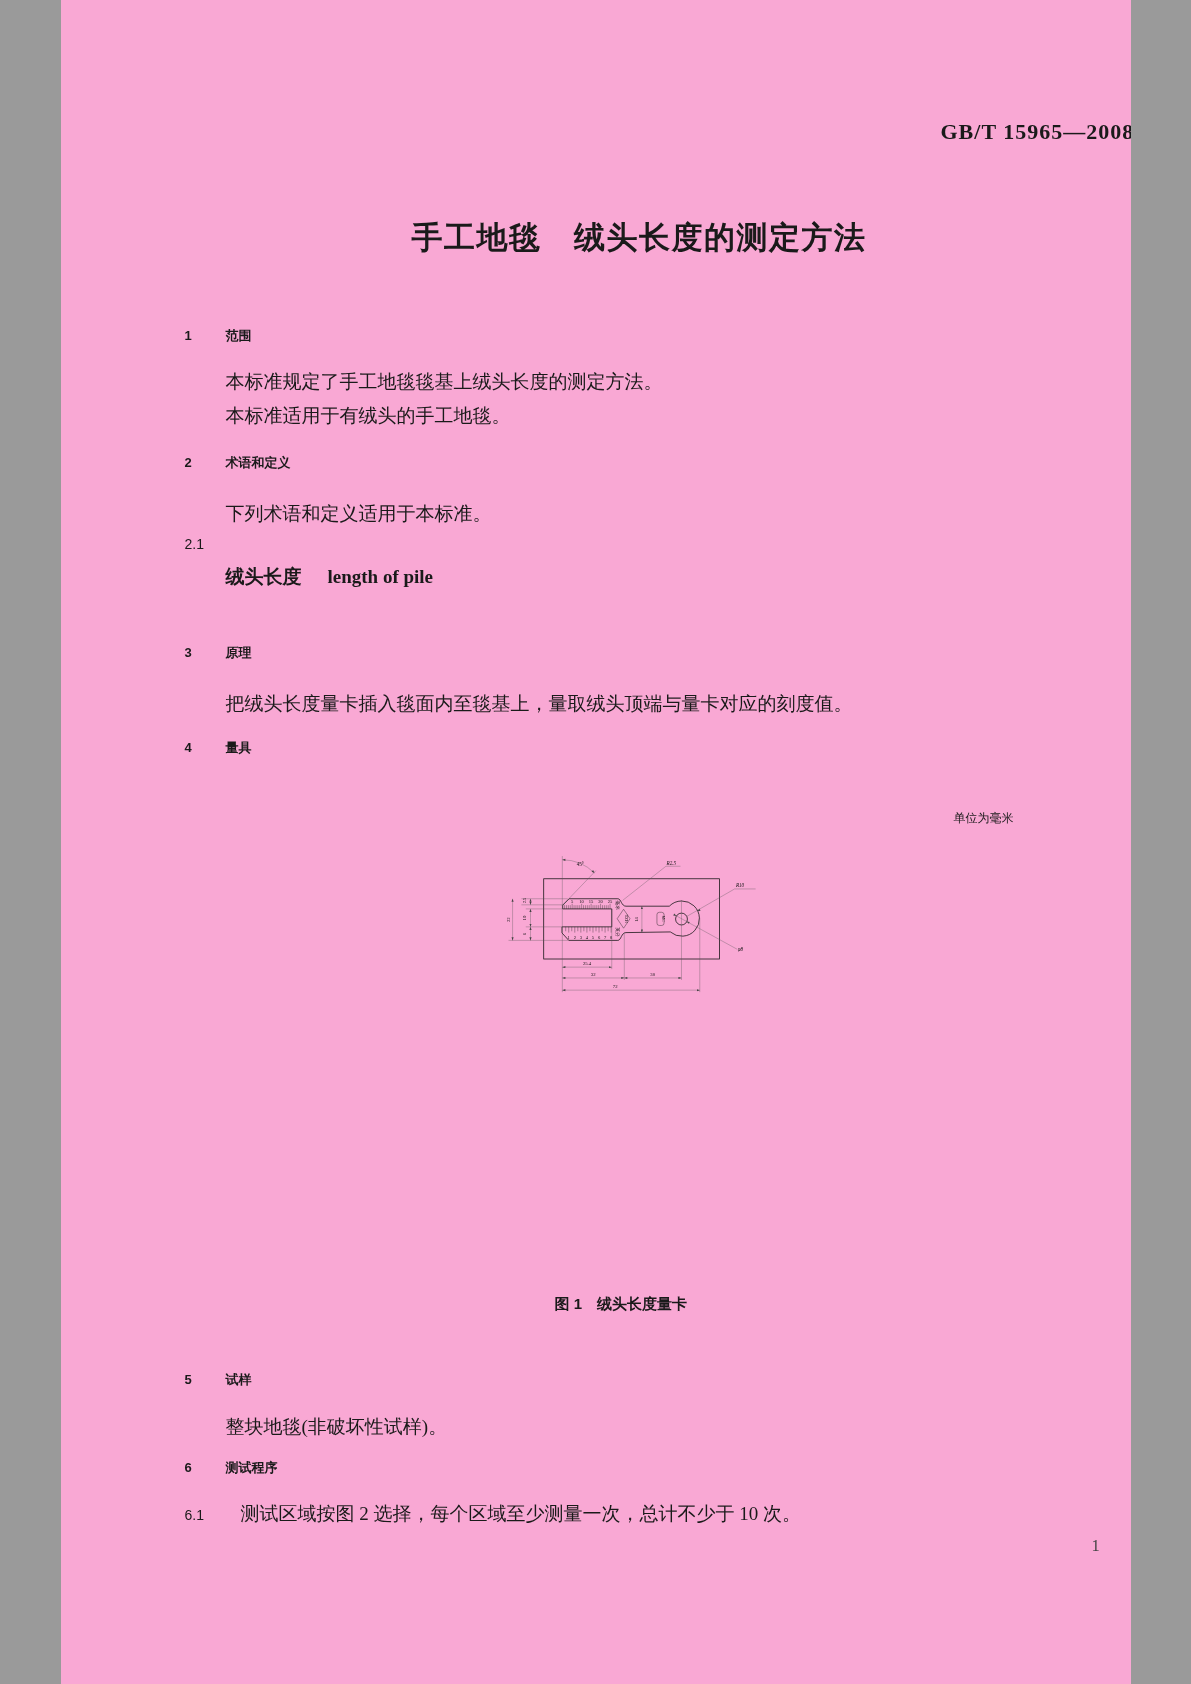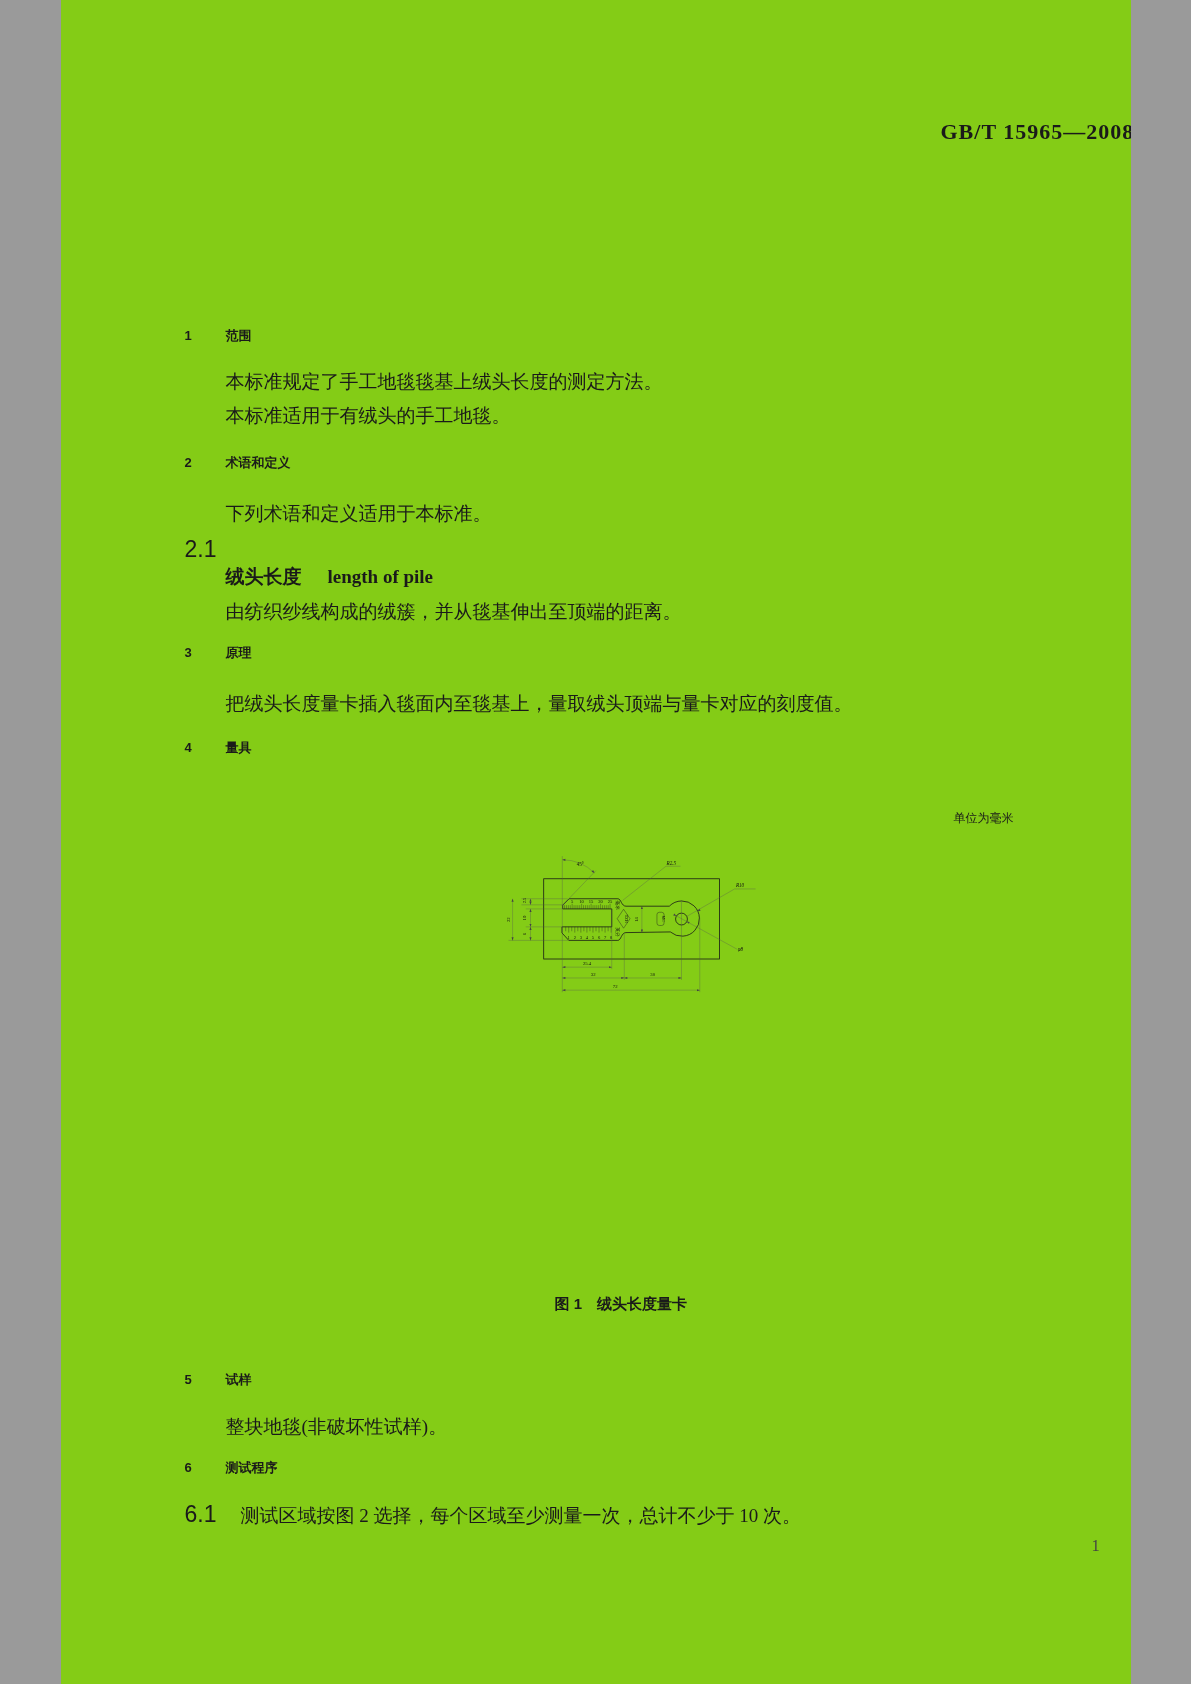--- a/index.html
+++ b/index.html
@@ -1,59 +1,59 @@
 <!DOCTYPE html>
 <html><head>
 <meta charset="utf-8">
 <style>
   html,body{margin:0;padding:0;background:#9a9a9a;}
-  #page{position:relative;width:1070px;height:1684px;background:#84cc16;margin:0 auto;
+  #page{position:relative;width:1070px;height:1684px;background:#f9a8d4;margin:0 auto;
         font-family:"Liberation Serif","DejaVu Serif",serif;color:#1a1a1a;overflow:hidden;}
   .abs{position:absolute;white-space:nowrap;}
   .code{font-size:22px;font-weight:bold;letter-spacing:1px;}
   .doc-title{font-size:31px;font-weight:bold;letter-spacing:1.5px;
              font-family:"Liberation Sans","DejaVu Sans",sans-serif;}
   .sec{font-family:Liberation Sans, sans-serif;font-weight:bold;font-size:13px;}
   .sec .secnum{display:inline-block;min-width:41px;}
   .body-t{font-size:19px;}
-  .subnum{font-family:"Liberation Sans","DejaVu Sans",sans-serif;font-size:23px;}
+  .subnum{font-family:"Liberation Sans","DejaVu Sans",sans-serif;font-size:14px;}
   .term-cn{font-family:"Liberation Sans","DejaVu Sans",sans-serif;font-weight:bold;font-size:19px;}
   .term-en{font-weight:bold;font-size:19px;margin-left:26px;}
   .unit-note{font-size:12px;}
   .caption{font-family:"Liberation Sans","DejaVu Sans",sans-serif;font-weight:bold;font-size:15px;}
   .pagenum{font-size:16.5px;color:#444;}
   svg text{fill:#111;font-family:"Liberation Serif","DejaVu Serif",serif;}
   svg .cjk{font-family:"Liberation Sans","DejaVu Sans",sans-serif;}
   .thick{stroke:#161616;stroke-width:2.3;fill:none;}
   .thin{stroke:#555;stroke-width:1;fill:none;}
   .dim{stroke:#555;stroke-width:1;fill:none;}
 </style>
 </head>
 <body>
 
 <div id="page">
 
   <div class="abs code" style="left:880px;top:119px;">GB/T 15965—2008</div>
 
+  <div class="abs doc-title" style="left:351px;top:217px;">手工地毯　绒头长度的测定方法</div>
 
   <div class="abs sec" style="left:124px;top:327px;">
     <span class="secnum">1</span><span>范围</span>
   </div>
   <div class="abs body-t" style="left:165px;top:369px;">本标准规定了手工地毯毯基上绒头长度的测定方法。</div>
   <div class="abs body-t" style="left:165px;top:403px;">本标准适用于有绒头的手工地毯。</div>
 
   <div class="abs sec" style="left:124px;top:454px;">
     <span class="secnum">2</span><span>术语和定义</span>
   </div>
   <div class="abs body-t" style="left:165px;top:501px;">下列术语和定义适用于本标准。</div>
   <div class="abs subnum" style="left:124px;top:536px;">2.1</div>
   <div class="abs" style="left:165px;top:564px;">
     <span class="term-cn">绒头长度</span><span class="term-en">length of pile</span>
   </div>
-  <div class="abs body-t" style="left:165px;top:599px;">由纺织纱线构成的绒簇，并从毯基伸出至顶端的距离。</div>
 
   <div class="abs sec" style="left:124px;top:644px;">
     <span class="secnum">3</span><span>原理</span>
   </div>
   <div class="abs body-t" style="left:165px;top:691px;">把绒头长度量卡插入毯面内至毯基上，量取绒头顶端与量卡对应的刻度值。</div>
 
   <div class="abs sec" style="left:124px;top:739px;">
     <span class="secnum">4</span><span>量具</span>
   </div>
 

